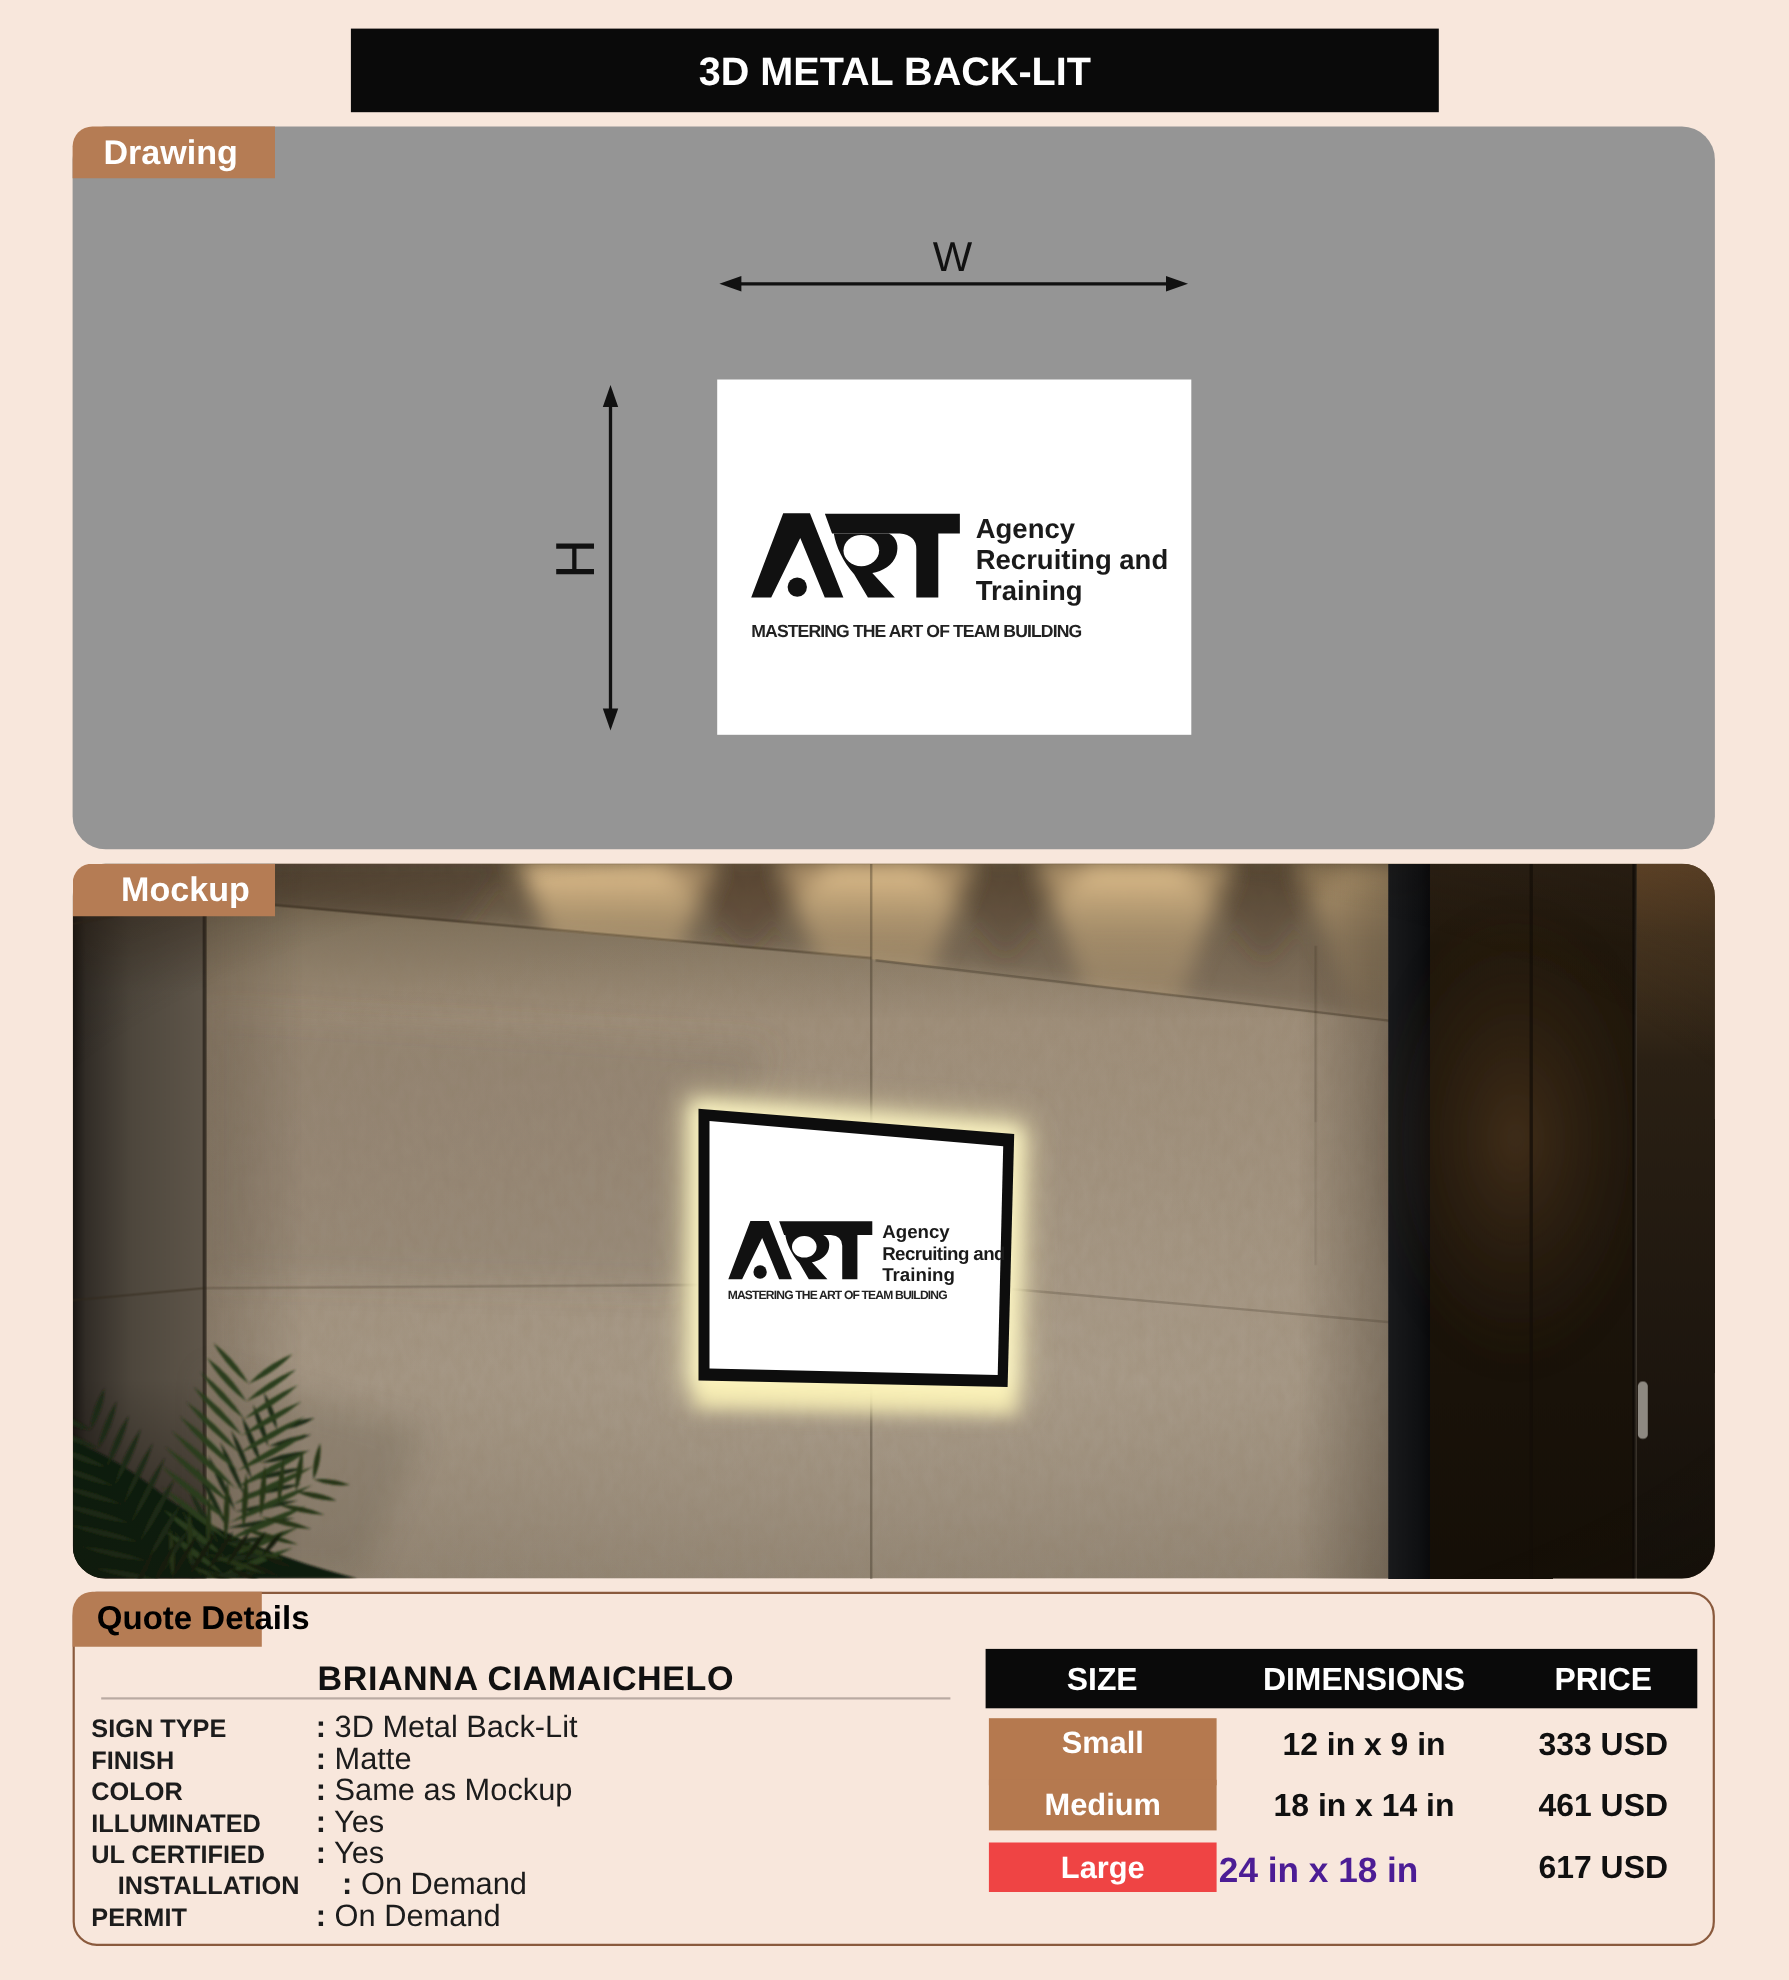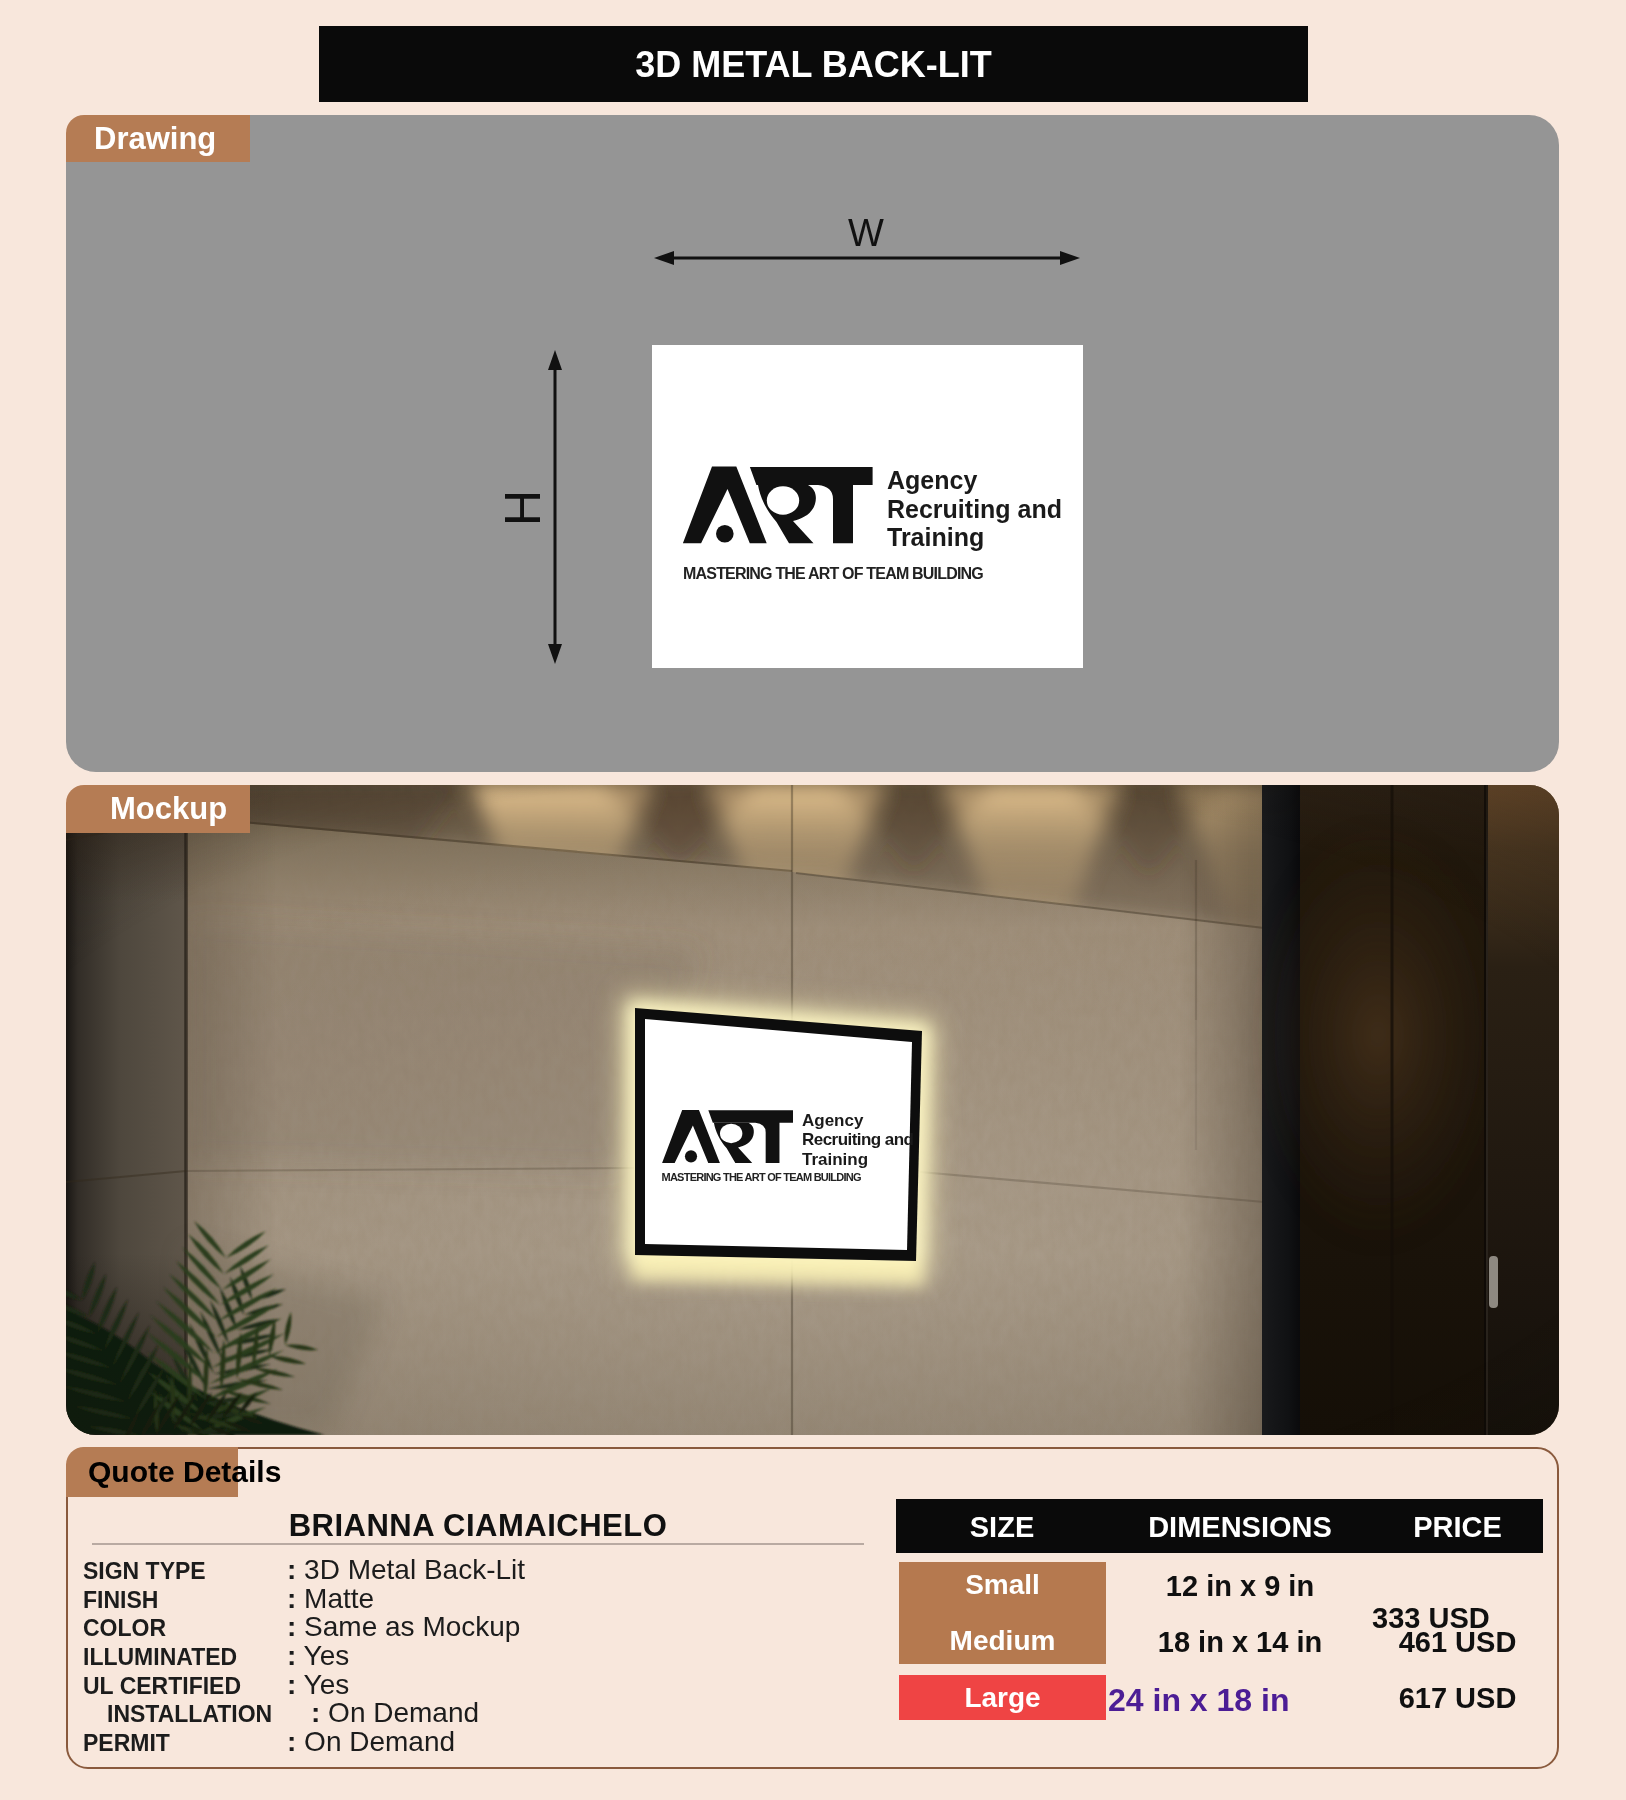--- a/index.html
+++ b/index.html
@@ -39,21 +39,21 @@
 
 <div class="abs" style="left:896px;top:1499px;width:647px;height:54px;background:#0a0a0a;"></div>
 <div class="abs" style="left:896px;top:1511px;width:212px;text-align:center;color:#fff;font-weight:bold;font-size:29px;">SIZE</div>
 <div class="abs" style="left:1108px;top:1511px;width:264px;text-align:center;color:#fff;font-weight:bold;font-size:29px;">DIMENSIONS</div>
 <div class="abs" style="left:1372px;top:1511px;width:171px;text-align:center;color:#fff;font-weight:bold;font-size:29px;">PRICE</div>
 
 <div class="abs" style="left:899px;top:1562px;width:207px;height:61px;background:#b5794f;color:#fff;font-weight:bold;font-size:28px;text-align:center;line-height:46px;">Small</div>
 
 <div class="abs" style="left:1108px;top:1570px;width:264px;text-align:center;font-weight:bold;font-size:29px;color:#101010;">12 in x 9 in</div>
 
-<div class="abs" style="left:1372px;top:1570px;width:171px;text-align:left;font-weight:bold;font-size:29px;color:#101010;margin-top:32px;">333 USD</div>
+<div class="abs" style="left:1372px;top:1570px;width:171px;text-align:center;font-weight:bold;font-size:29px;color:#101010;">333 USD</div>
 
 <div class="abs" style="left:899px;top:1618px;width:207px;height:46px;background:#b5794f;color:#fff;font-weight:bold;font-size:28px;text-align:center;line-height:46px;">Medium</div>
 
 <div class="abs" style="left:1108px;top:1626px;width:264px;text-align:center;font-weight:bold;font-size:29px;color:#101010;">18 in x 14 in</div>
 
 <div class="abs" style="left:1372px;top:1626px;width:171px;text-align:center;font-weight:bold;font-size:29px;color:#101010;">461 USD</div>
 
 <div class="abs" style="left:899px;top:1675px;width:207px;height:45px;background:#ef4444;color:#fff;font-weight:bold;font-size:28px;text-align:center;line-height:45px;">Large</div>
 
 <div class="abs" style="left:1108px;top:1682px;width:264px;font-weight:bold;font-size:32px;color:#4c1d95;">24 in x 18 in</div>

